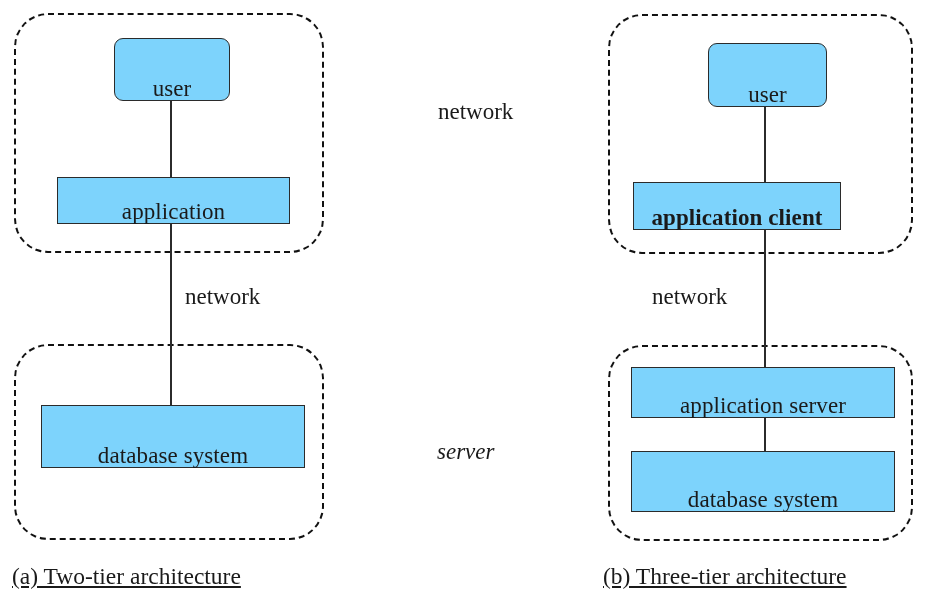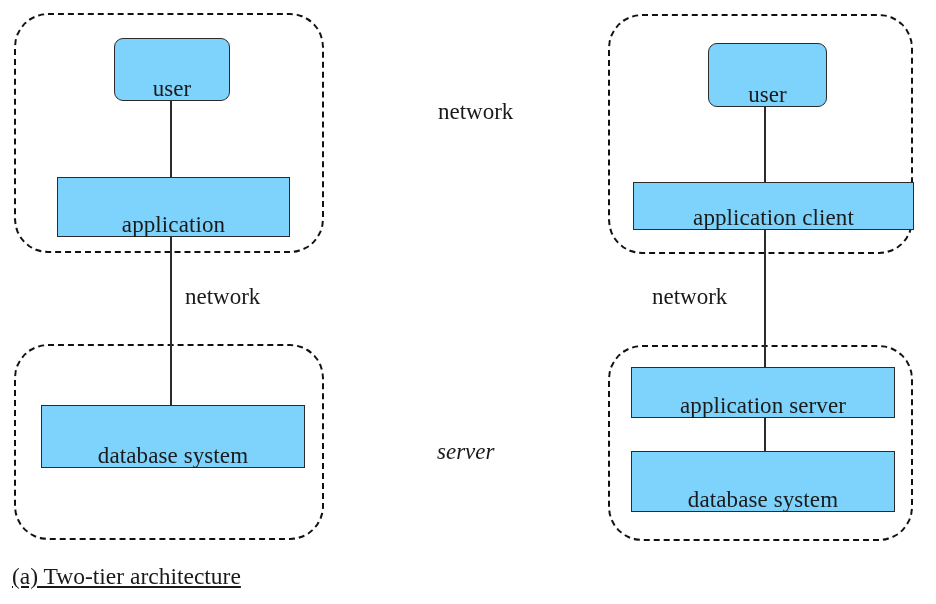--- a/index.html
+++ b/index.html
@@ -85,21 +85,21 @@
   <div class="tier-group" style="left:14px; top:13px; width:310px; height:240px;"></div>
 
   <div class="connector" style="left:170px; top:98px; height:82px;"></div>
 
   <div class="connector" style="left:170px; top:222px; height:188px;"></div>
 
   <div class="node-box rounded" style="left:114px; top:38px; width:116px; height:63px;">
     <span>user</span>
   </div>
 
-  <div class="node-box" style="left:57px; top:177px; width:233px; height:60px;">
+  <div class="node-box" style="left:57px; top:177px; width:233px; height:47px;">
     <span>application</span>
   </div>
 
   <div class="free-label" style="left:185px; top:285px;">network</div>
 
   <div class="tier-group" style="left:14px; top:344px; width:310px; height:196px;"></div>
 
   <div class="node-box" style="left:41px; top:405px; width:264px; height:63px;">
     <span>database system</span>
   </div>
@@ -115,30 +115,31 @@
   <div class="connector" style="left:764px; top:105px; height:78px;"></div>
 
   <div class="connector" style="left:764px; top:228px; height:145px;"></div>
 
   <div class="connector" style="left:764px; top:415px; height:42px;"></div>
 
   <div class="node-box rounded" style="left:708px; top:43px; width:119px; height:64px;">
     <span>user</span>
   </div>
 
-  <div class="node-box" style="left:633px; top:182px; width:281px; height:48px;">
+  <div class="node-box" style="left:633px; top:182px; width:208px; height:48px;font-weight:bold;">
     <span>application client</span>
   </div>
 
   <div class="free-label" style="left:652px; top:285px;">network</div>
 
   <div class="tier-group" style="left:608px; top:345px; width:305px; height:196px;"></div>
 
   <div class="node-box" style="left:631px; top:367px; width:264px; height:51px;">
     <span>application server</span>
   </div>
 
   <div class="node-box" style="left:631px; top:451px; width:264px; height:61px;">
     <span>database system</span>
   </div>
 
+  <div class="caption" style="left:603px; top:565px;">(b) Three-tier architecture</div>
 
 </div>
 
 </body></html>

